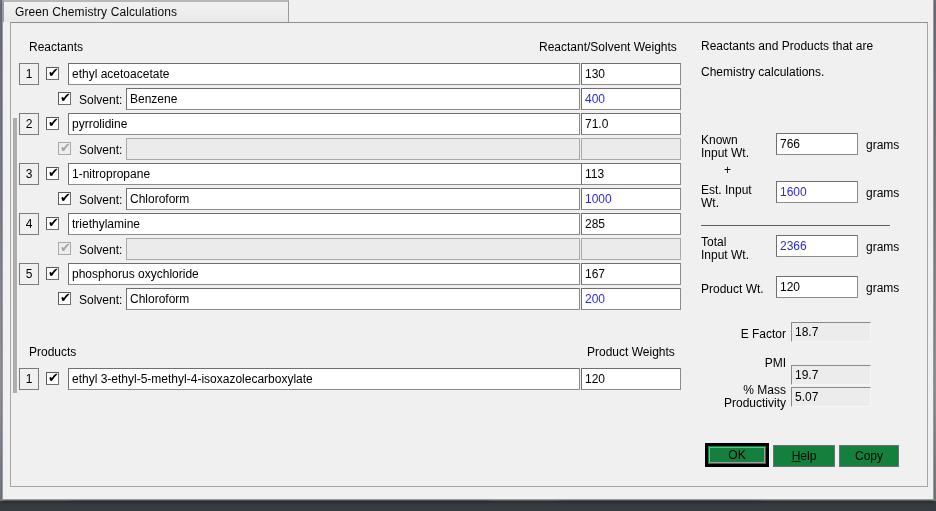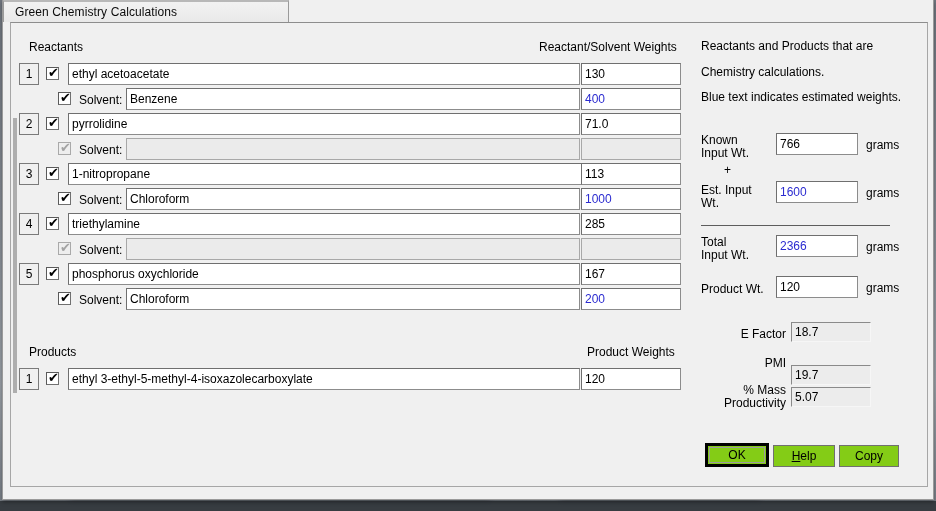--- a/index.html
+++ b/index.html
@@ -160,21 +160,21 @@
   .hsep {
     position: absolute;
     height: 0;
     border-top: 1px solid #5d5d5d;
   }
 
   
   .btn {
     position: absolute;
     box-sizing: border-box;
-    background: #84cc16;
+    background: #15803d;
     border: 1px solid #707070;
     font-size: 12px;
     font-family: "Liberation Sans", sans-serif;
     color: #000;
     display: flex; align-items: center; justify-content: center;
     cursor: default;
   }
   .btn.default {
     border: 3px solid #000;
   }
@@ -279,21 +279,20 @@
         <div class="idxbox" style="left:8px; top:345px;">1</div>
         <div class="cb" style="left:35px; top:349px;">
           <span class="tick">✔</span>
         </div>
         <div class="edit" style="left:57px; top:345px; width:512px; height:22px;">ethyl 3-ethyl-5-methyl-4-isoxazolecarboxylate</div>
         <div class="edit" style="left:570px; top:345px; width:100px; height:22px;">120</div>
       </div>
 
     <div class="lbl" style="left:690px; top:16px;">Reactants and Products that are</div>
     <div class="lbl" style="left:690px; top:42px;">Chemistry calculations.</div>
-    <div class="lbl" style="left:690px; top:67px;">Blue text indicates estimated weights.</div>
 
     <div class="lbl" style="left:690px; top:110px;">Known</div>
     <div class="lbl" style="left:690px; top:123px;">Input Wt.</div>
     <div class="edit" style="left:765px; top:110px; width:82px; height:22px;">766</div>
     <div class="lbl" style="left:855px; top:115px;">grams</div>
 
     <div class="lbl" style="left:713px; top:140px;">+</div>
 
     <div class="lbl" style="left:690px; top:160px;">Est. Input</div>
     <div class="lbl" style="left:690px; top:173px;">Wt.</div>

